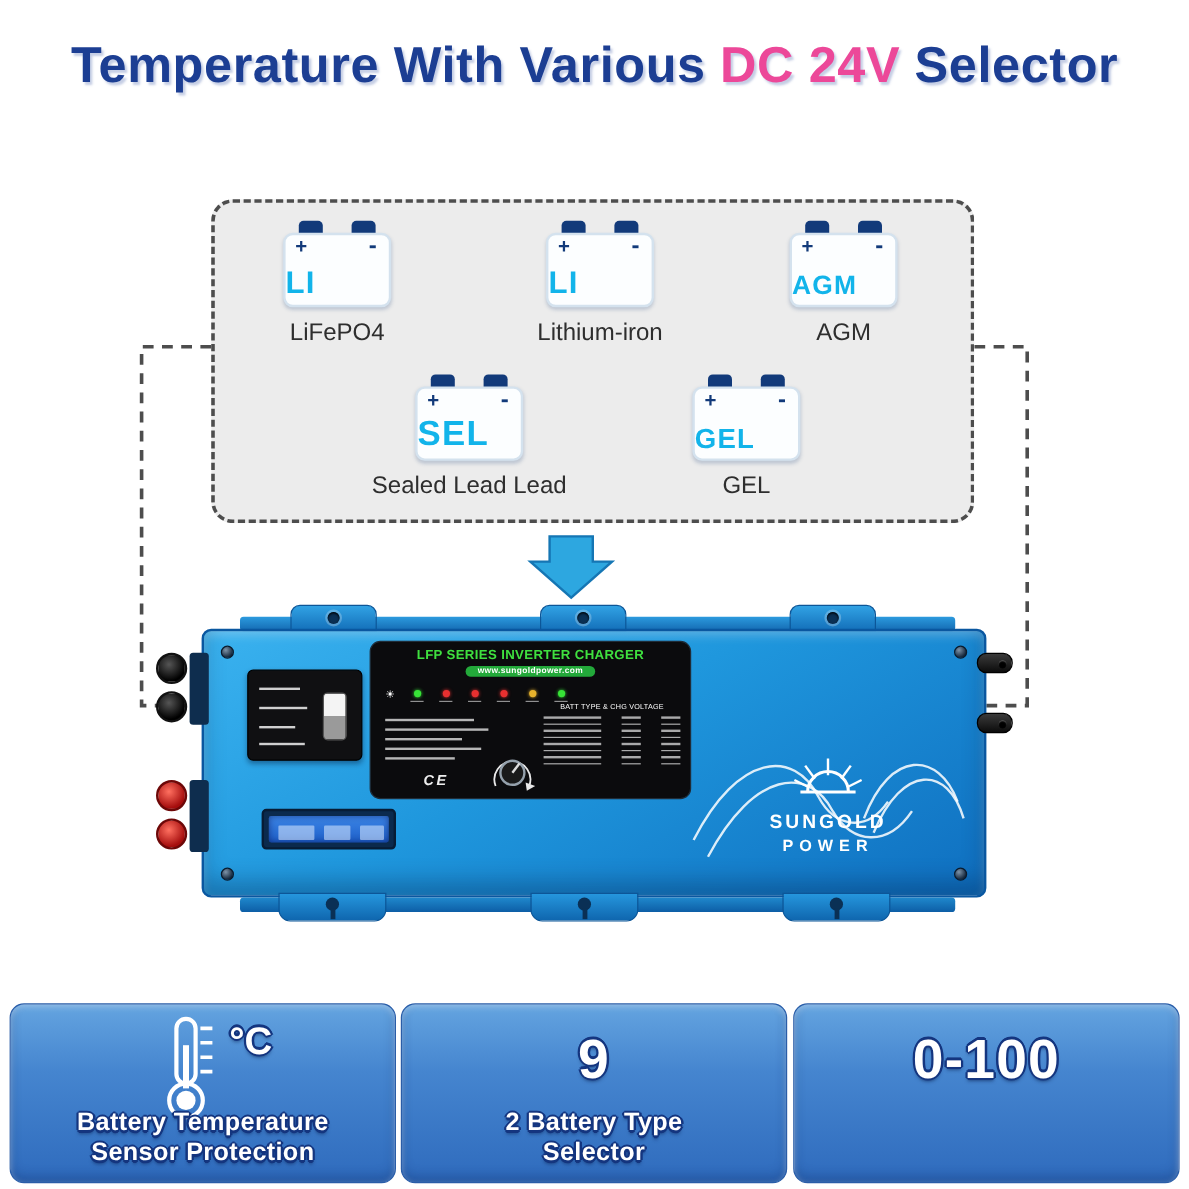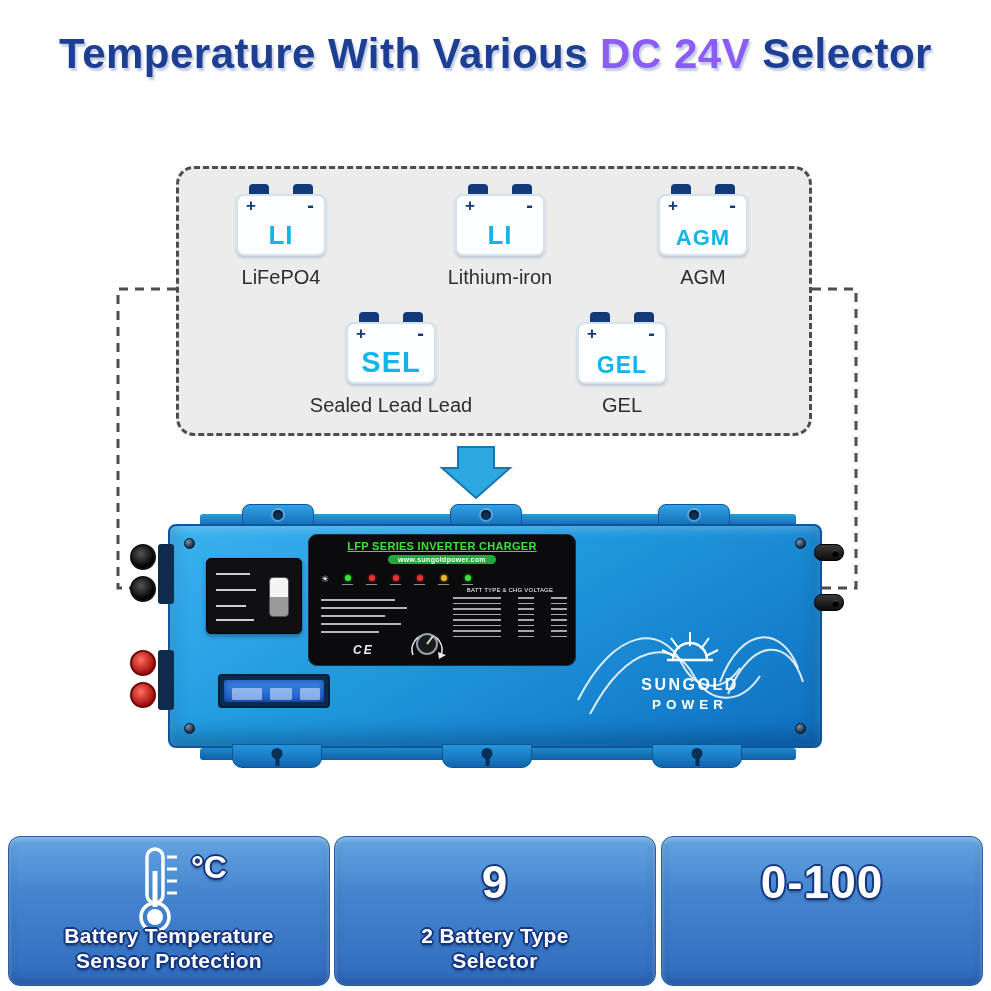--- a/index.html
+++ b/index.html
@@ -4,33 +4,33 @@
 <style>
   * { margin:0; padding:0; box-sizing:border-box; }
   html,body { background:#fff; }
   body { width:991px; height:991px; font-family:"Liberation Sans",sans-serif; }
   .page { position:relative; width:991px; height:991px; background:#fff; overflow:hidden; }
 
   
   .title { position:absolute; top:30px; left:0; width:100%; text-align:center;
            font-size:42px; font-weight:bold; color:#1c3e93; letter-spacing:.5px;
            text-shadow:2px 3px 2px rgba(125,145,195,.45); }
-  .title .hl { color:#8b5cf6; margin:0 12px; }
+  .title .hl { color:#ec4899; margin:0 12px; }
 
   
   .bat-zone { position:absolute; left:176px; top:166px; width:636px; height:270px;
               background:#ececec; border:3px dashed #4d4d4d; border-radius:18px; }
   .battery { position:absolute; width:90px; height:110px; }
   .b-term { position:absolute; top:0; width:20px; height:14px; background:#123a7a; border-radius:4px 4px 0 0; }
   .b-term-l { left:13px; } .b-term-r { right:13px; }
   .b-body { position:absolute; top:10px; left:0; width:90px; height:62px; background:#fcfeff;
             border:2px solid #d4e2ee; border-radius:8px; box-shadow:0 2px 3px rgba(60,90,140,.25); }
   .b-plus  { position:absolute; top:0; left:8px;  font-size:17px; font-weight:bold; color:#123a7a; }
   .b-minus { position:absolute; top:-2px; right:10px; font-size:20px; font-weight:bold; color:#123a7a; }
-  .b-abbr  { position:absolute; bottom:3px; left:0; width:100%; text-align:center;
+  .b-abbr  { position:absolute; bottom:3px; left:0; width:100%; text-align:left;
              font-size:26px; font-weight:bold; color:#12b4ea; letter-spacing:1px; }
   .b-label { position:absolute; top:82px; left:-65px; width:220px; text-align:center;
              font-size:20px; color:#2e2e2e; }
 
   
   .wires { position:absolute; left:0; top:0; pointer-events:none; }
 
   
   .device { position:absolute; left:160px; top:500px; width:670px; height:270px; }
   .dv-strip-top { position:absolute; left:40px; top:14px; width:596px; height:12px;
@@ -54,21 +54,21 @@
   .keyhole::after { content:""; position:absolute; left:3.5px; top:9px; width:4px; height:9px; background:#0a3055; }
 
   .pwr-panel { position:absolute; left:36px; top:32px; width:96px; height:76px; background:#101012;
                border-radius:5px; border:1px solid #000; box-shadow:0 2px 4px rgba(0,20,50,.4); }
   .pwr-line { position:absolute; left:9px; height:2px; background:rgba(255,255,255,.8); }
   .rocker { position:absolute; right:12px; top:18px; width:20px; height:40px;
             background:linear-gradient(#f4f4f4 0 50%,#9a9a9a 50% 100%); border-radius:4px; border:1px solid #555; }
 
   .main-panel { position:absolute; left:138px; top:8px; width:268px; height:132px; background:#0b0b0d;
                 border-radius:9px; border:1px solid #1f2c38; padding-top:5px; }
-  .mp-title { text-align:center; font-size:11px; font-weight:bold; color:#3fe03f; letter-spacing:.3px;text-decoration:underline; }
+  .mp-title { text-align:center; font-size:11px; font-weight:bold; color:#3fe03f; letter-spacing:.3px; }
   .mp-web { margin:3px auto 0; width:fit-content; background:#23a93a; color:#fff;
             font-size:7px; font-weight:bold; padding:1px 10px; border-radius:6px; letter-spacing:.3px; }
   .led-row { position:absolute; left:12px; top:40px; display:flex; gap:13px; align-items:flex-start; }
   .sun-glyph { color:#fff; font-size:9px; line-height:8px; }
   .ledw { display:flex; flex-direction:column; align-items:center; gap:3px; }
   .led { width:6px; height:6px; border-radius:50%; }
   .ll  { width:11px; height:1px; background:rgba(255,255,255,.55); }
   .led-green  { background:#37e437; box-shadow:0 0 3px #37e437; }
   .led-red    { background:#e83030; box-shadow:0 0 3px #e83030; }
   .led-yellow { background:#e8b32c; box-shadow:0 0 3px #e8b32c; }

